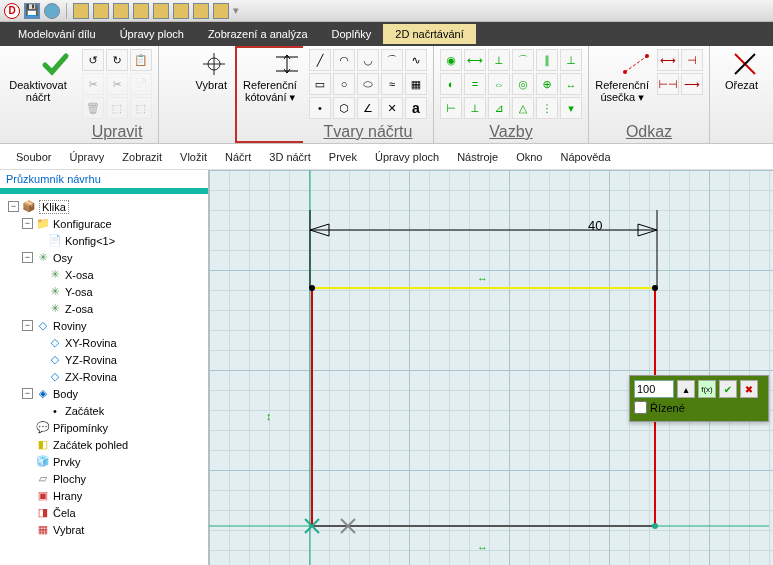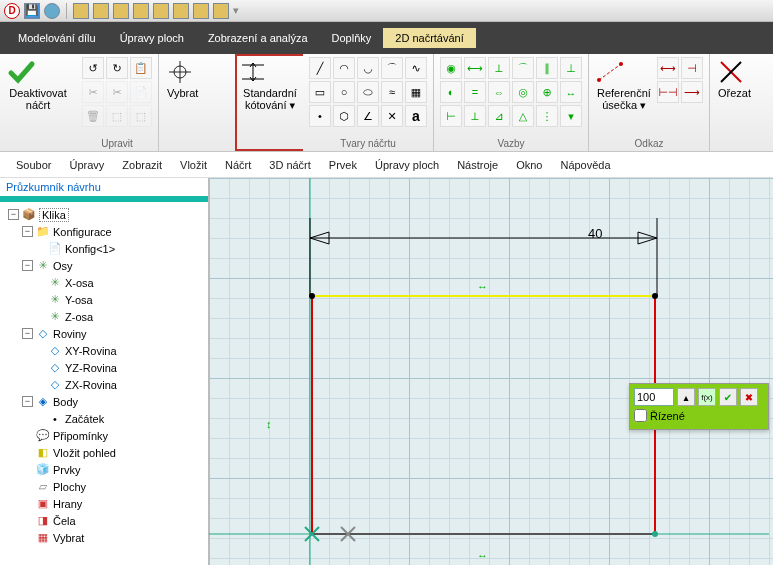--- a/index.html
+++ b/index.html
@@ -1,28 +1,28 @@
 <!DOCTYPE html>
 <html><head>
 <meta charset="utf-8">
 <style>
   * { box-sizing: border-box; margin: 0; padding: 0; font-family: "Segoe UI", Tahoma, sans-serif; font-size: 11px; }
   body { width: 773px; height: 565px; background: #e8e8e8; overflow: hidden; position: relative; }
   .titlebar { height: 22px; background: linear-gradient(#f4f4f4,#d8d8d8); display: flex; align-items: center; padding: 0 4px; gap: 4px; border-bottom: 1px solid #bbb;}
   .titlebar .appicon { width:16px;height:16px;border-radius:50%;background:#fff;border:1px solid #c00;display:flex;align-items:center;justify-content:center;color:#c00;font-weight:bold;font-size:10px;}
   .titlebar .qat-icon { width:16px;height:16px;background:#a8b8cc;border:1px solid #789;display:inline-block;}
   .titlebar .qat-sep {width:1px;height:16px;background:#aaa;margin:0 2px;}
-  .menubar { height: 32px; background: #404040; color:#fff; display:flex; align-items:center; padding:0 6px;gap:0;}
+  .menubar { height: 24px; background: #404040; color:#fff; display:flex; align-items:center; padding:0 6px;gap:0;}
   .menubar .mitem { padding: 4px 12px; cursor:default;}
   .menubar .mitem.active { background: #f0e0a0; color:#000;}
   .ribbon { height: 98px; background: linear-gradient(#fdfdfd,#eaeaea); border-bottom:1px solid #c6c6c6;display:flex;align-items:stretch;}
   .rgroup { border-right:1px solid #c6c6c6; padding:3px 6px 2px 6px;display:flex;flex-direction:column;justify-content:space-between;}
-  .rgroup .glabel{ text-align:center;color:#666;font-size:10px;padding-top:2px;}
+  .rgroup .glabel{ text-align:center;color:#666;font-size:16px;padding-top:2px;text-decoration:underline;}
   .rgroup .body{display:flex;align-items:flex-start;gap:6px;flex:1;}
-  .bigbtn{ display:flex;flex-direction:column;align-items:flex-start;justify-content:center;width:64px;text-align:center;gap:2px;padding:2px;}
+  .bigbtn{ display:flex;flex-direction:column;align-items:flex-end;justify-content:center;width:64px;text-align:center;gap:2px;padding:2px;}
   .bigbtn .ic{width:26px;height:26px;display:flex;align-items:center;justify-content:center;}
   .bigbtn .lb{line-height:12px;}
   .sel{border:2px solid #c03028;padding:1px;}
   .smallgrid{display:grid;grid-template-columns:repeat(3,22px);grid-auto-rows:22px;gap:2px;}
   .sgbtn{width:22px;height:22px;display:flex;align-items:center;justify-content:center;background:#f7f7f7;border:1px solid #ddd;}
   .shapesgrid{display:grid;grid-template-columns:repeat(5,22px);grid-auto-rows:22px;gap:2px;}
   .bondsgrid{display:grid;grid-template-columns:repeat(6,22px);grid-auto-rows:22px;gap:2px;}
   .menubar2{height:26px;background:#fff;display:flex;align-items:center;gap:18px;padding:0 16px;border-bottom:1px solid #ddd;}
   .menubar2 span{color:#222;}
   .content{display:flex;height:395px;}
@@ -35,21 +35,21 @@
   .canvas{flex:1;position:relative;background:#e2eef0;overflow:hidden;}
   .grid{position:absolute;inset:0;background-image:
     linear-gradient(to right,#c9dbe0 0,#c9dbe0 1px,transparent 1px,transparent 20px),
     linear-gradient(to bottom,#c9dbe0 0,#c9dbe0 1px,transparent 1px,transparent 20px);
     background-size:20px 20px;}
   .majgrid{position:absolute;inset:0;background-image:
     linear-gradient(to right,#a9c4cc 0,#a9c4cc 1px,transparent 1px,transparent 100px),
     linear-gradient(to bottom,#a9c4cc 0,#a9c4cc 1px,transparent 1px,transparent 100px);
     background-size:100px 100px;}
   .sketch{position:absolute;inset:0;}
-  .dimpanel{position:absolute;right:4px;top:205px;width:140px;background:#84cc16;border:1px solid #999;padding:4px;box-shadow:0 2px 4px rgba(0,0,0,.2);}
+  .dimpanel{position:absolute;right:4px;top:205px;width:140px;background:#4d7c0f;border:1px solid #999;padding:4px;box-shadow:0 2px 4px rgba(0,0,0,.2);}
   .dimpanel .row{display:flex;align-items:center;gap:3px;margin-bottom:3px;}
   .dimpanel input[type=text]{width:40px;height:18px;border:1px solid #7a9;font-size:11px;padding:0 2px;}
   .dimpanel .pbtn{width:18px;height:18px;border:1px solid #aaa;background:#eee;display:flex;align-items:center;justify-content:center;font-size:10px;}
   svg{overflow:visible;}
 </style>
 </head>
 <body>
 
 <div class="titlebar">
   <span class="appicon">D</span>
@@ -120,21 +120,21 @@
   <div class="rgroup sel" style="border-right:none">
     <div class="bigbtn">
       <span class="ic">
           <svg width="26" height="22">
             <line x1="2" y1="4" x2="24" y2="4" stroke="#000"></line>
             <line x1="2" y1="18" x2="24" y2="18" stroke="#000"></line>
             <line x1="13" y1="2" x2="13" y2="20" stroke="#000"></line>
             <path d="M10 6 L13 2 L16 6 M10 16 L13 20 L16 16" stroke="#000" fill="none"></path>
           </svg>
         </span>
-      <span class="lb">Standardní kótování ▾</span>
+      <span class="lb">Referenční kótování ▾</span>
     </div>
   </div>
 
   <div class="rgroup">
     <div class="body">
       <div class="shapesgrid">
         <span class="sgbtn">╱</span>
         <span class="sgbtn">◠</span>
         <span class="sgbtn">◡</span>
         <span class="sgbtn">⌒</span>
@@ -289,21 +289,21 @@
       <div class="tn" style="padding-left:40px">
           <span class="ic">•</span>
           <span>Začátek</span>
         </div>
       <div class="tn" style="padding-left:28px">
           <span class="ic" style="color:#d77">💬</span>
           <span>Připomínky</span>
         </div>
       <div class="tn" style="padding-left:28px">
           <span class="ic" style="color:#cb0">◧</span>
-          <span>Vložit pohled</span>
+          <span>Začátek pohled</span>
         </div>
       <div class="tn" style="padding-left:28px">
           <span class="ic" style="color:#dc0">🧊</span>
           <span>Prvky</span>
         </div>
       <div class="tn" style="padding-left:28px">
           <span class="ic" style="color:#888">▱</span>
           <span>Plochy</span>
         </div>
       <div class="tn" style="padding-left:28px">

